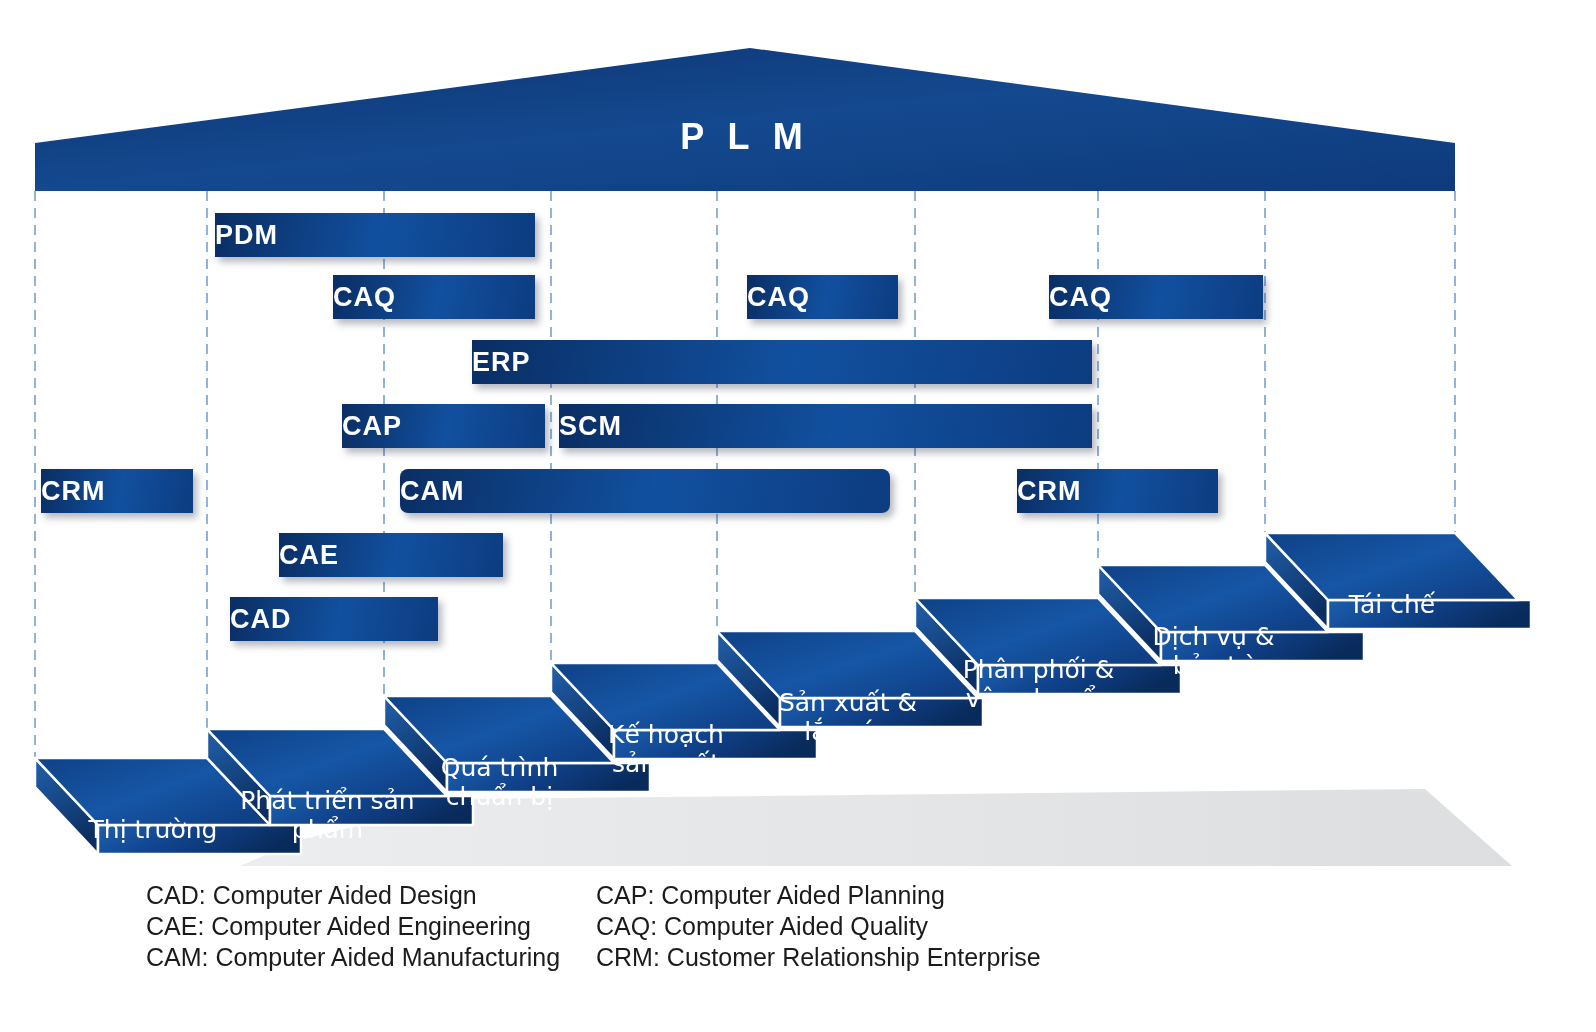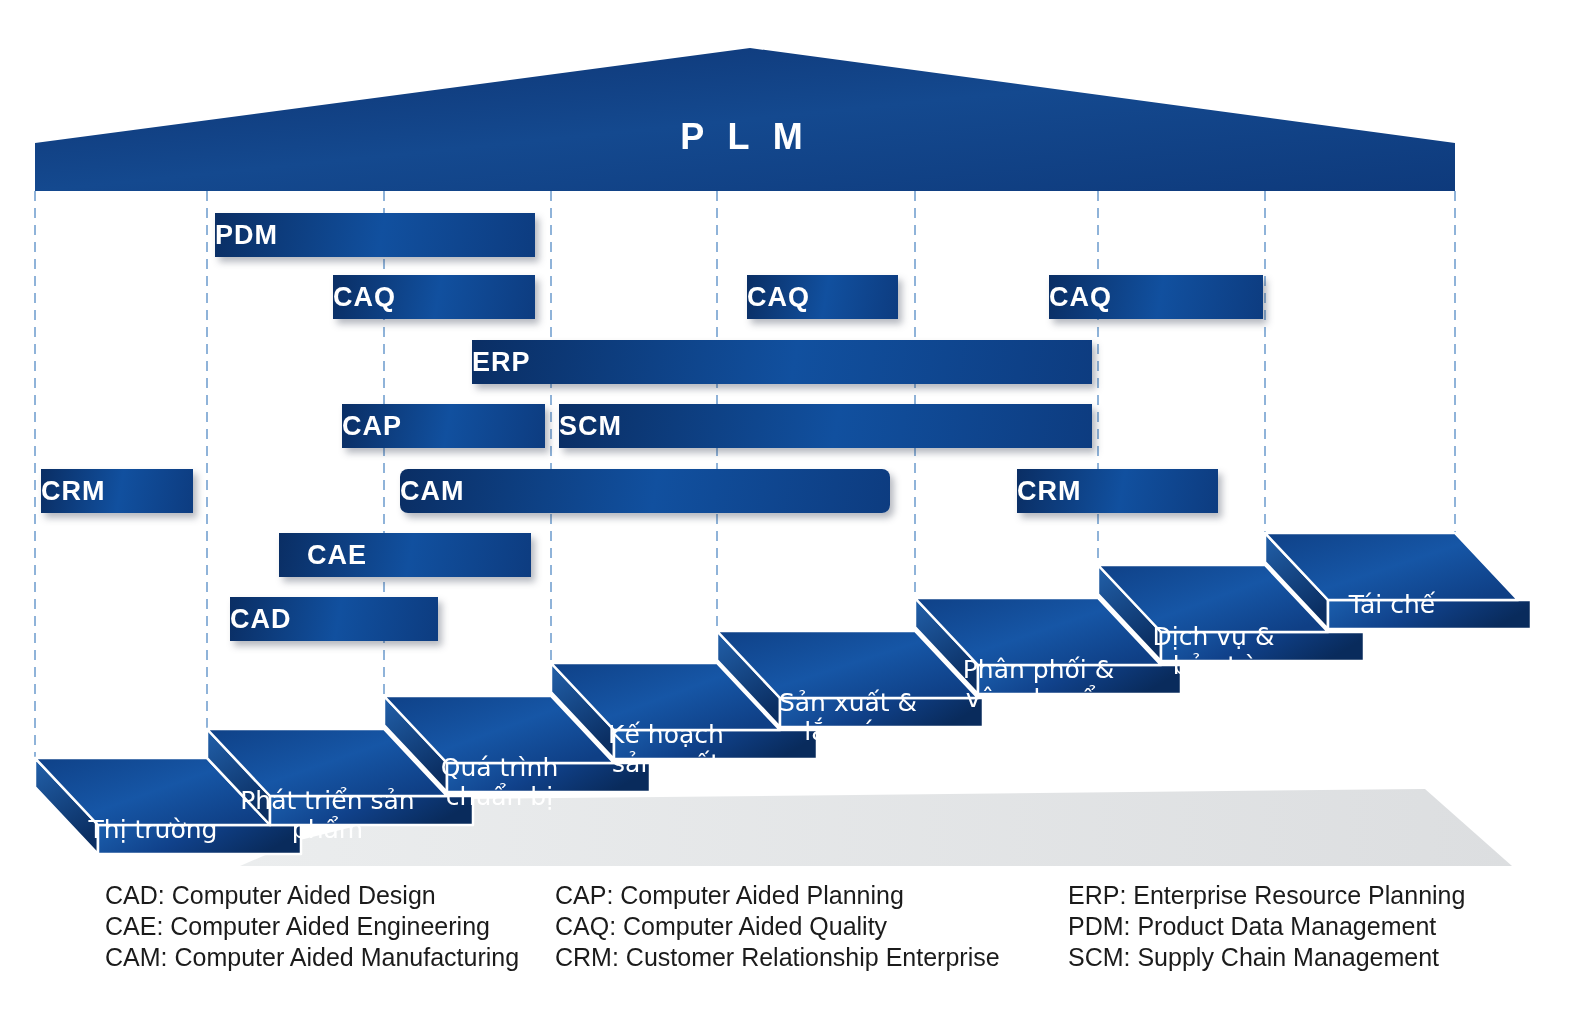--- a/index.html
+++ b/index.html
@@ -18,21 +18,21 @@
     color:#fff;font-weight:bold;font-size:27px;letter-spacing:1px;
   }
   .step-label{
     position:absolute;width:230px;text-align:center;color:#fff;
     font-size:25px;line-height:29px;
     font-family:"DejaVu Sans","Liberation Sans",sans-serif;
     margin-top:47px;
   }
   .step-label span{display:block;}
   .legend{position:absolute;top:880px;color:#1b1b1b;font-size:25px;line-height:31px;}
-  .legend span{display:block;}
+  .legend span{display:block;margin-left:41px;}
   .col-0{left:105px;}
   .col-1{left:555px;}
   .col-2{left:1068px;}
 </style>
 </head>
 <body>
 
 <div class="stage">
 
   <svg id="diagram" width="1596" height="1032" viewBox="0 0 1596 1032">
@@ -126,21 +126,21 @@
       </div>
       <div class="bar" style="left: 41px; top: 469px; width: 152px;">
         <span>CRM</span>
       </div>
       <div class="bar" style="left: 400px; top: 469px; width: 490px; border-radius: 8px;">
         <span>CAM</span>
       </div>
       <div class="bar" style="left: 1017px; top: 469px; width: 201px;">
         <span>CRM</span>
       </div>
-      <div class="bar" style="left: 279px; top: 533px; width: 224px; padding-left: 28px;">
+      <div class="bar" style="left: 279px; top: 533px; width: 224px;">
         <span>CAE</span>
       </div>
       <div class="bar" style="left: 230px; top: 597px; width: 208px;">
         <span>CAD</span>
       </div>
     </div>
   <div id="step-labels">
       <div class="step-label" style="left: 38px; top: 768px;">
         <span>Thị trường</span>
       </div>
@@ -176,19 +176,14 @@
   <div class="legend col-0">
     <span>CAD: Computer Aided Design</span>
     <span>CAE: Computer Aided Engineering</span>
     <span>CAM: Computer Aided Manufacturing</span>
   </div>
   <div class="legend col-1">
     <span>CAP: Computer Aided Planning</span>
     <span>CAQ: Computer Aided Quality</span>
     <span>CRM: Customer Relationship Enterprise</span>
   </div>
-  <div class="legend col-2">
-    <span>ERP: Enterprise Resource Planning</span>
-    <span>PDM: Product Data Management</span>
-    <span>SCM: Supply Chain Management</span>
-  </div>
 
 </div>
 
 </body></html>

